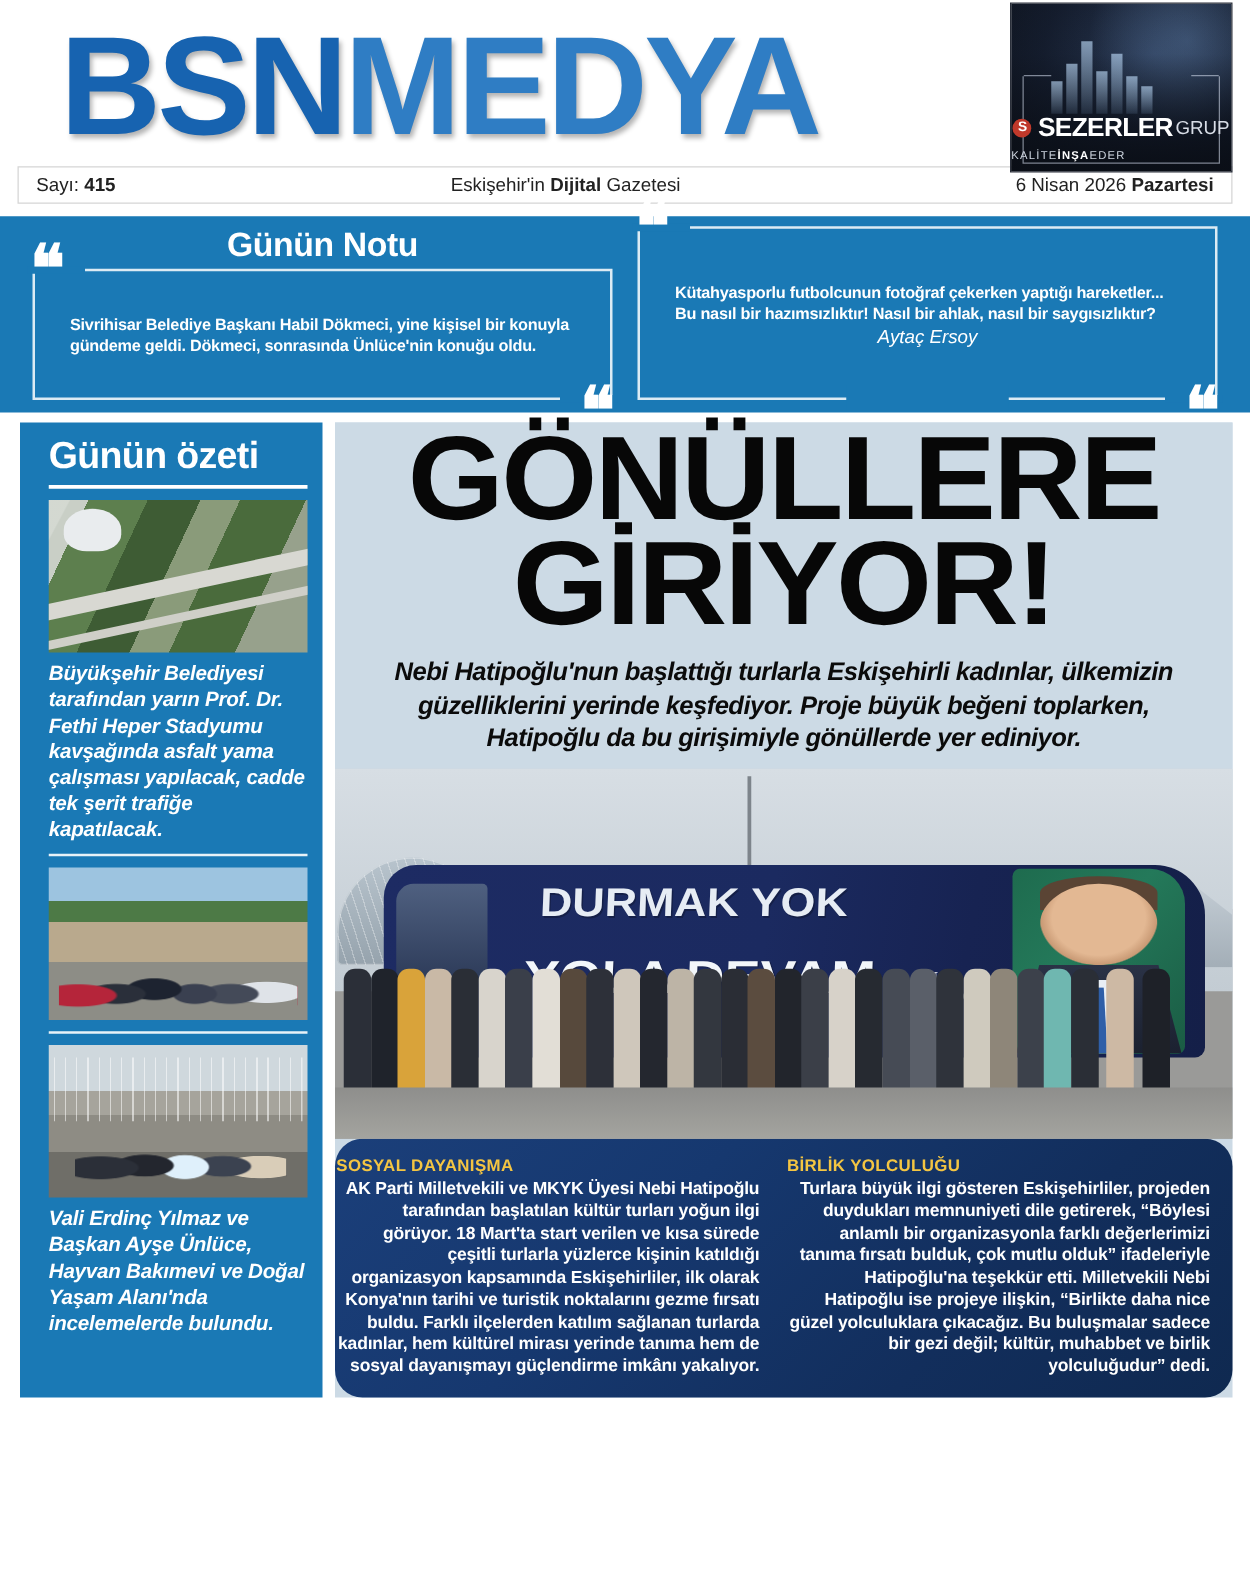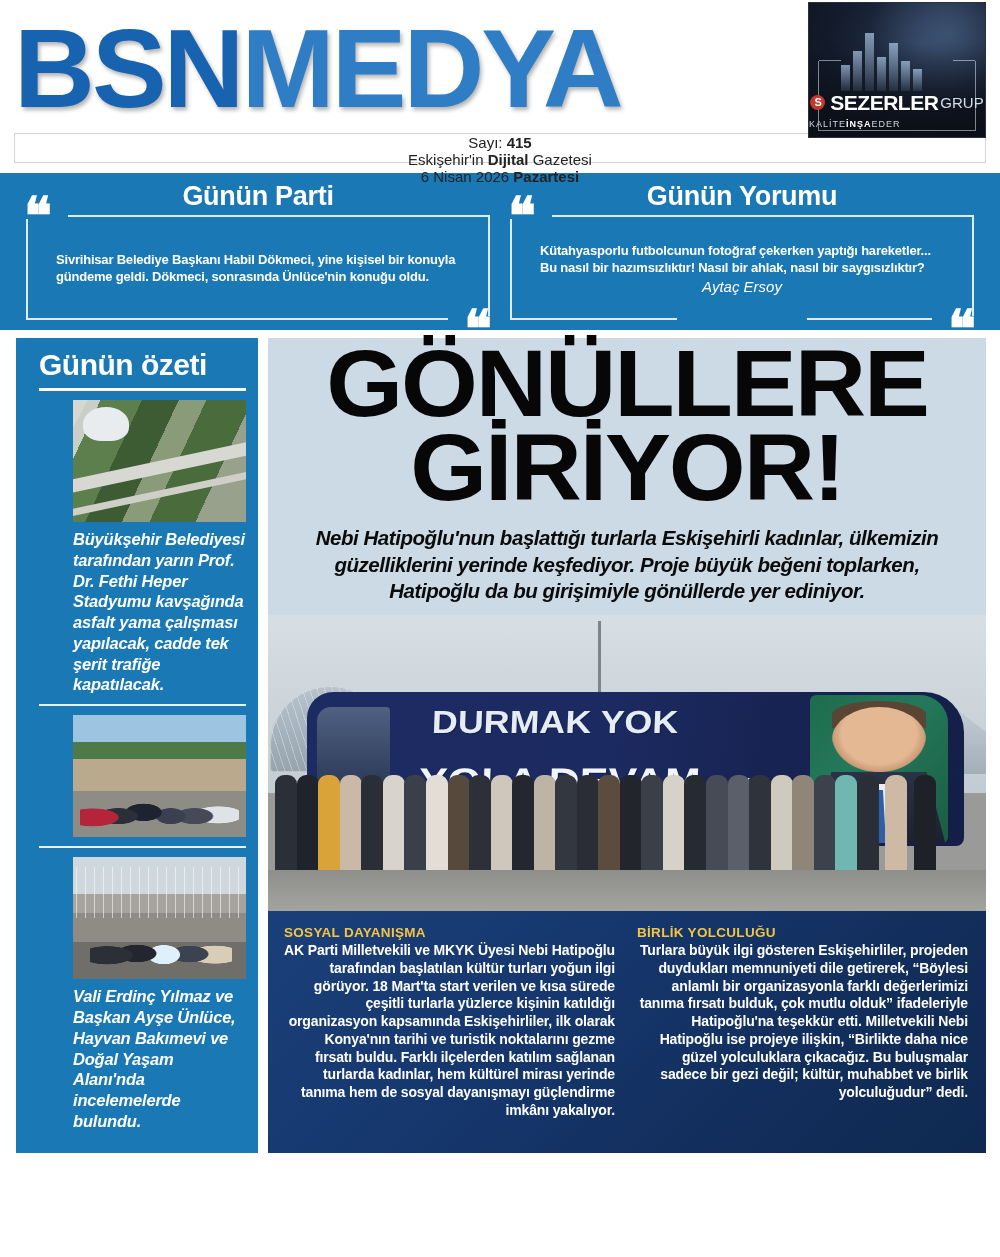--- a/index.html
+++ b/index.html
@@ -12,20 +12,21 @@
   }
 
   
   .masthead {
     position: relative;
     height: 133px;
     padding: 6px 14px 0 14px;
     display: flex;
     align-items: center;
     justify-content: space-between;
+    margin-left: 34px;
   }
   .logo-wrap { position: relative; line-height: 1; flex: 1 1 auto; }
   .logo-text {
     font-size: 112px;
     font-weight: 700;
     letter-spacing: -3px;
     color: #1763b0;
     font-family: "Liberation Sans", sans-serif;
     line-height: 0.95;
     white-space: nowrap;
@@ -83,21 +84,21 @@
   .ad-bracket::before { left: 0; }
   .ad-bracket::after { right: 0; }
 
   
   .infobar {
     margin: 0 14px;
     height: 30px;
     border: 1px solid #d5d5d5;
     display: flex; align-items: center;
     padding: 0 14px;
-    font-size: 15px; color: #222; flex-direction: column;
+    font-size: 15px; color: #222;
   }
   .infobar .left { flex: 0 0 auto; }
   .infobar .center { flex: 1 1 auto; text-align: center; }
   .infobar .right { flex: 0 0 auto; }
   .infobar b { font-weight: 700; }
 
   
   .banner {
     margin-top: 10px;
     background: #1a79b5;
@@ -146,21 +147,21 @@
   .sidebar {
     width: 242px; flex: 0 0 242px;
     background: #1a79b5;
     padding: 10px 12px 12px 23px;
   }
   .sb-title {
     color: #ffffff; font-size: 30px; font-weight: 700;
     letter-spacing: -0.5px; line-height: 1.1;
   }
   .sb-rule { height: 3px; background: #ffffff; margin: 7px 0 9px 0; }
-  .sb-item { margin-bottom: 9px; margin-left: 34px; }
+  .sb-item { margin-bottom: 9px; }
   .sb-photo {
     width: 100%; height: 122px;
     background: #6a7a6a; position: relative; overflow: hidden;
   }
   .sb-photo.p1 {
     background:
       linear-gradient(118deg, rgba(255,255,255,0.20) 0 6%, rgba(0,0,0,0) 6.5%),
       linear-gradient(115deg, #c9cfc6 0 12%, #5d7f4e 12% 30%, #3e5c34 30% 46%, #8a9b7a 46% 58%, #4a6b3c 58% 78%, #97a18c 78% 100%);
   }
   .sb-photo.p1::before {
@@ -308,22 +309,22 @@
   .crowd { position: absolute; left: 0; right: 0; bottom: 6%; height: 40%; }
   .crowd i {
     position: absolute; bottom: 0; width: 22px; height: 100%;
     border-radius: 9px 9px 2px 2px;
   }
   .ground { position: absolute; left: 0; right: 0; bottom: 0; height: 14%; background: linear-gradient(to bottom, #8e8e8c, #a4a49f); }
 
   
   .articles {
     background: linear-gradient(135deg, #1b3f7a 0%, #16386f 35%, #122e5c 70%, #0f2950 100%);
-    padding: 14px 18px 16px 16px;
-    display: flex; gap: 22px; flex: 1 1 auto;
+    padding: 14px 18px 16px 1px;
+    display: flex; gap: 22px; flex: 1 1 auto; border-radius: 22px;
   }
   .art { flex: 1 1 50%; }
   .art-kicker {
     color: #f4c542; font-size: 13.5px; font-weight: 700;
     letter-spacing: 0.3px; margin-bottom: 2px;
   }
   .art-body {
     color: #ffffff; font-size: 14px; font-weight: 700;
     line-height: 1.27; letter-spacing: -0.15px; text-align: right;
   }
@@ -362,32 +363,31 @@
     <span>Sayı:</span>
     <b>415</b>
   </div>
   <div class="center"><span>Eskişehir'in </span><b>Dijital</b><span> Gazetesi</span></div>
   <div class="right"><span>6 Nisan 2026 </span><b>Pazartesi</b></div>
 </div>
 
 <div class="banner">
 
   <div class="qcol">
-    <div class="qtitle">Günün Parti</div>
+    <div class="qtitle">Günün Notu</div>
     <div class="qframe">
       <span class="mask tl"></span>
       <span class="mask br"></span>
       <span class="qmark tl">❝</span>
       <div class="qtext">Sivrihisar Belediye Başkanı Habil Dökmeci, yine kişisel bir konuyla gündeme geldi. Dökmeci, sonrasında Ünlüce'nin konuğu oldu.</div>
       <span class="qmark br">❝</span>
     </div>
   </div>
 
   <div class="qcol">
-    <div class="qtitle">Günün Yorumu</div>
     <div class="qframe">
       <span class="mask tl"></span>
       <span class="mask br"></span>
       <span class="mask auth"></span>
       <span class="qmark tl">❝</span>
       <div class="qtext">Kütahyasporlu futbolcunun fotoğraf çekerken yaptığı hareketler... Bu nasıl bir hazımsızlıktır! Nasıl bir ahlak, nasıl bir saygısızlıktır?</div>
       <div class="qauthor">Aytaç Ersoy</div>
       <span class="qmark br">❝</span>
     </div>
   </div>

